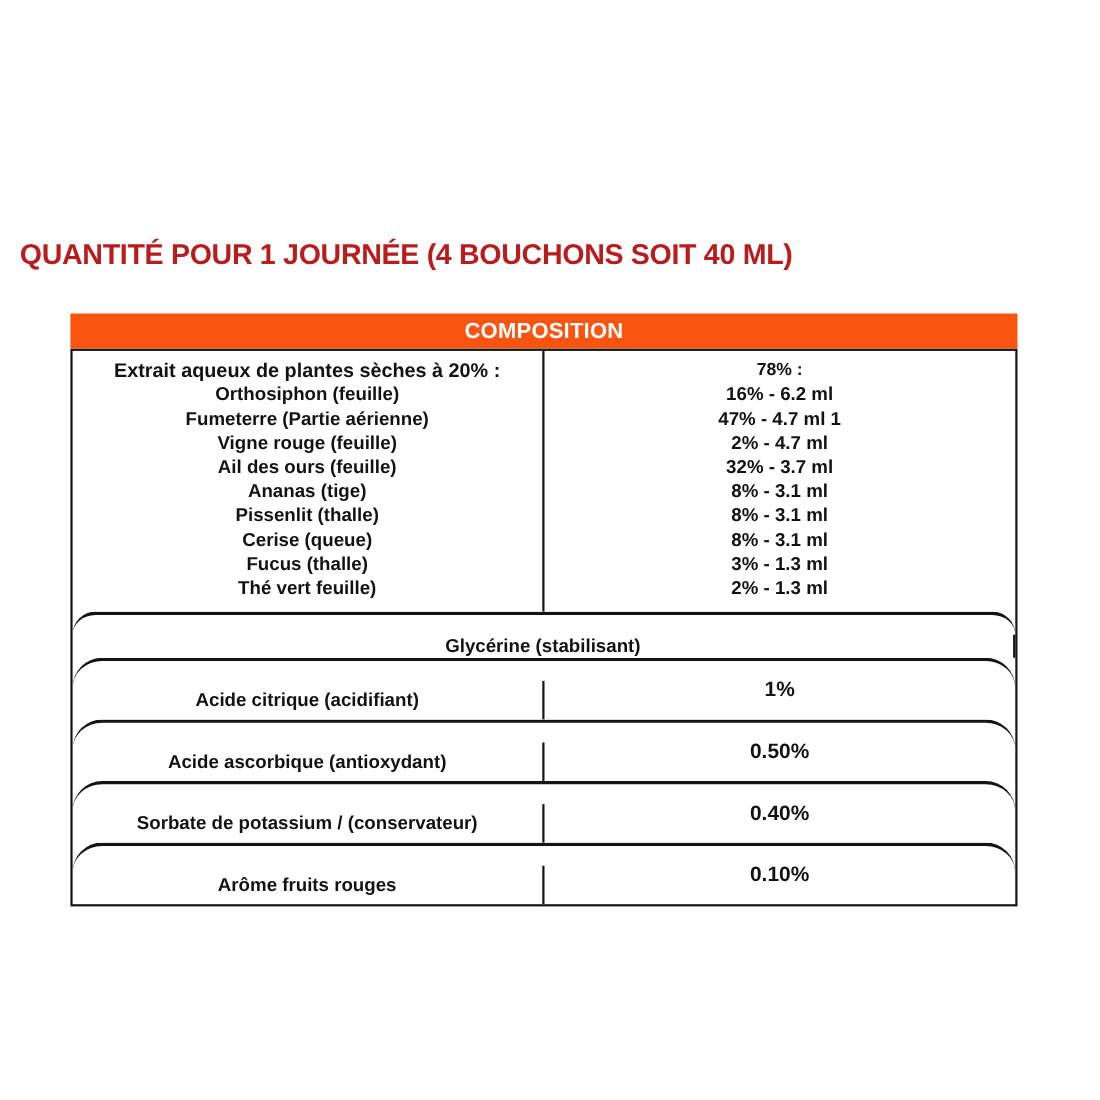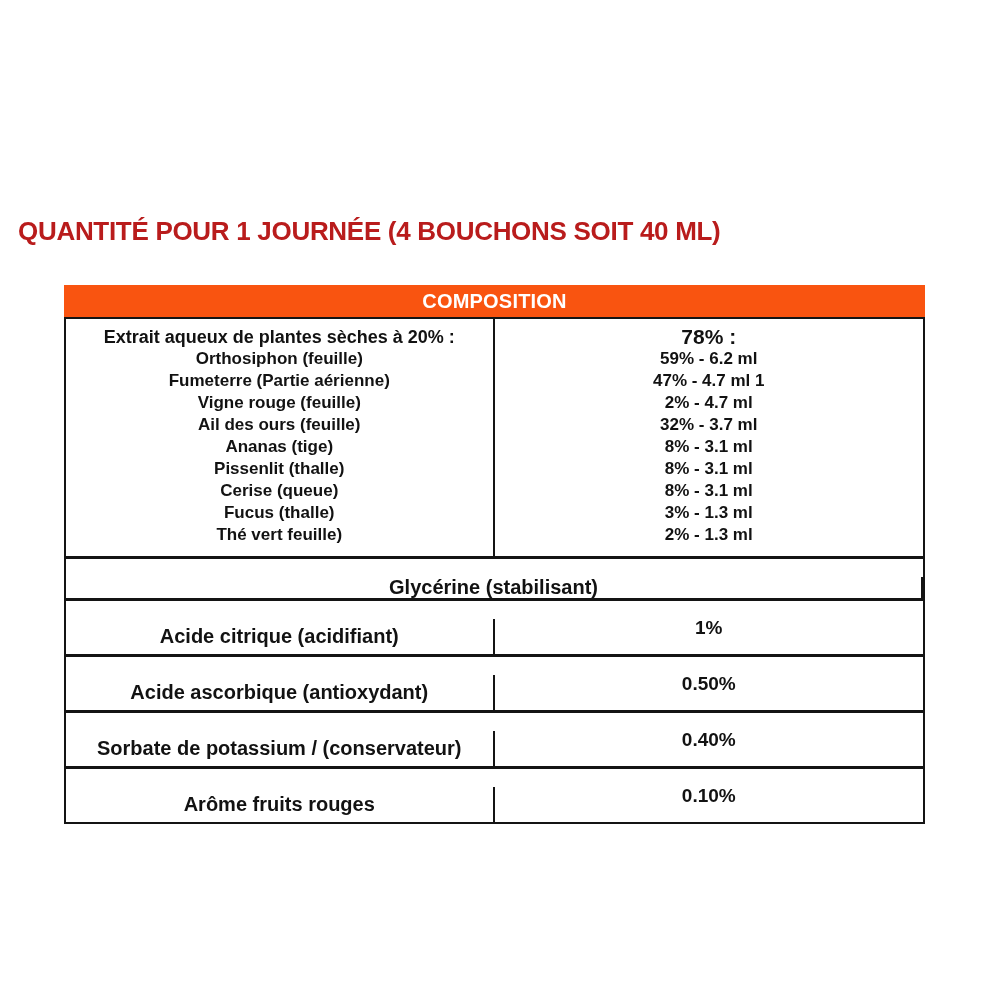--- a/index.html
+++ b/index.html
@@ -45,20 +45,21 @@
     letter-spacing: 0.2px;
   }
   .th + .th { border-left: 2px solid rgba(255,255,255,0.35); }
   .tbody {
     border: 2px solid #141414;
     background: #ffffff;
   }
   .row {
     display: flex;
     align-items: stretch;
+    border-radius: 27px;
   }
   .row + .row { border-top: 3px solid #141414; }
   .cell {
     flex: 1 1 50%;
     display: flex;
     flex-direction: column;
     align-items: center;
     justify-content: center;
     text-align: center;
     font-weight: 700;
@@ -66,24 +67,24 @@
   .cell.left { border-right: 2px solid #141414; }
   .big-row { height: 237px; }
   .big-row .cell { justify-content: flex-start; padding-top: 7px; }
   .big-row .line {
     line-height: 22px;
     font-size: 17px;
     font-weight: 700;
     white-space: nowrap;
   }
   .big-row .line.lead { font-size: 18px; }
-  .big-row .cell.right .line.lead { font-size: 21px; }
+  .big-row .cell.right .line.lead { font-size: 16px; }
   .small-row { height: 56px; }
   .small-row.h45 { height: 42px; }
-  .small-row .cell.left { font-size: 20px; margin-top: 18px; }
+  .small-row .cell.left { font-size: 17px; margin-top: 18px; }
   .small-row .cell.right { font-size: 19px; }
 </style>
 </head>
 <body>
 
 <div class="canvas">
 
   <div class="page-title">QUANTITÉ POUR 1 JOURNÉE (4 BOUCHONS SOIT 40 ML)</div>
 
   <div class="comp-table">
@@ -102,21 +103,21 @@
           <div class="line">Vigne rouge (feuille)</div>
           <div class="line">Ail des ours (feuille)</div>
           <div class="line">Ananas (tige)</div>
           <div class="line">Pissenlit (thalle)</div>
           <div class="line">Cerise (queue)</div>
           <div class="line">Fucus (thalle)</div>
           <div class="line">Thé vert feuille)</div>
         </div>
         <div class="cell right">
           <div class="line lead">78% :</div>
-          <div class="line">59% - 6.2 ml</div>
+          <div class="line">16% - 6.2 ml</div>
           <div class="line">47% - 4.7 ml 1</div>
           <div class="line">2% - 4.7 ml</div>
           <div class="line">32% - 3.7 ml</div>
           <div class="line">8% - 3.1 ml</div>
           <div class="line">8% - 3.1 ml</div>
           <div class="line">8% - 3.1 ml</div>
           <div class="line">3% - 1.3 ml</div>
           <div class="line">2% - 1.3 ml</div>
         </div>
       </div>

